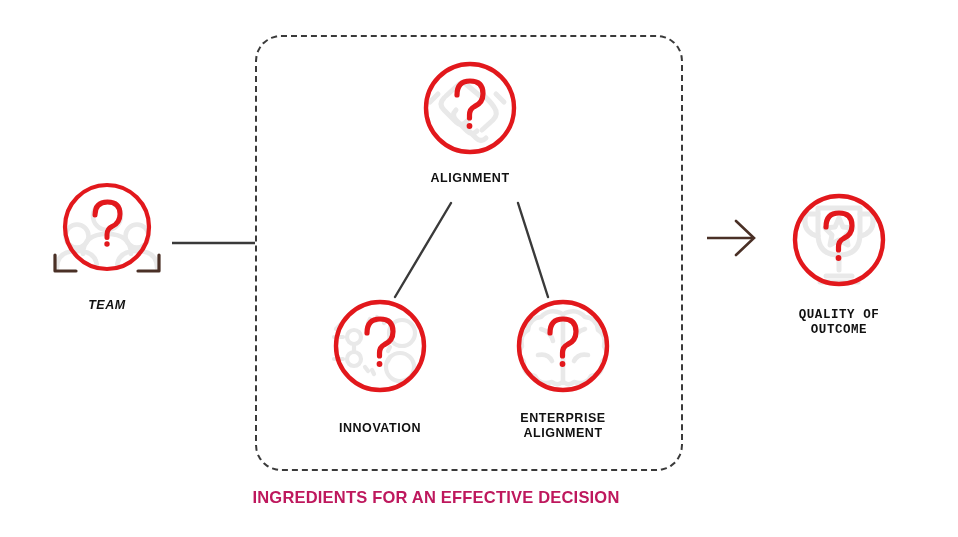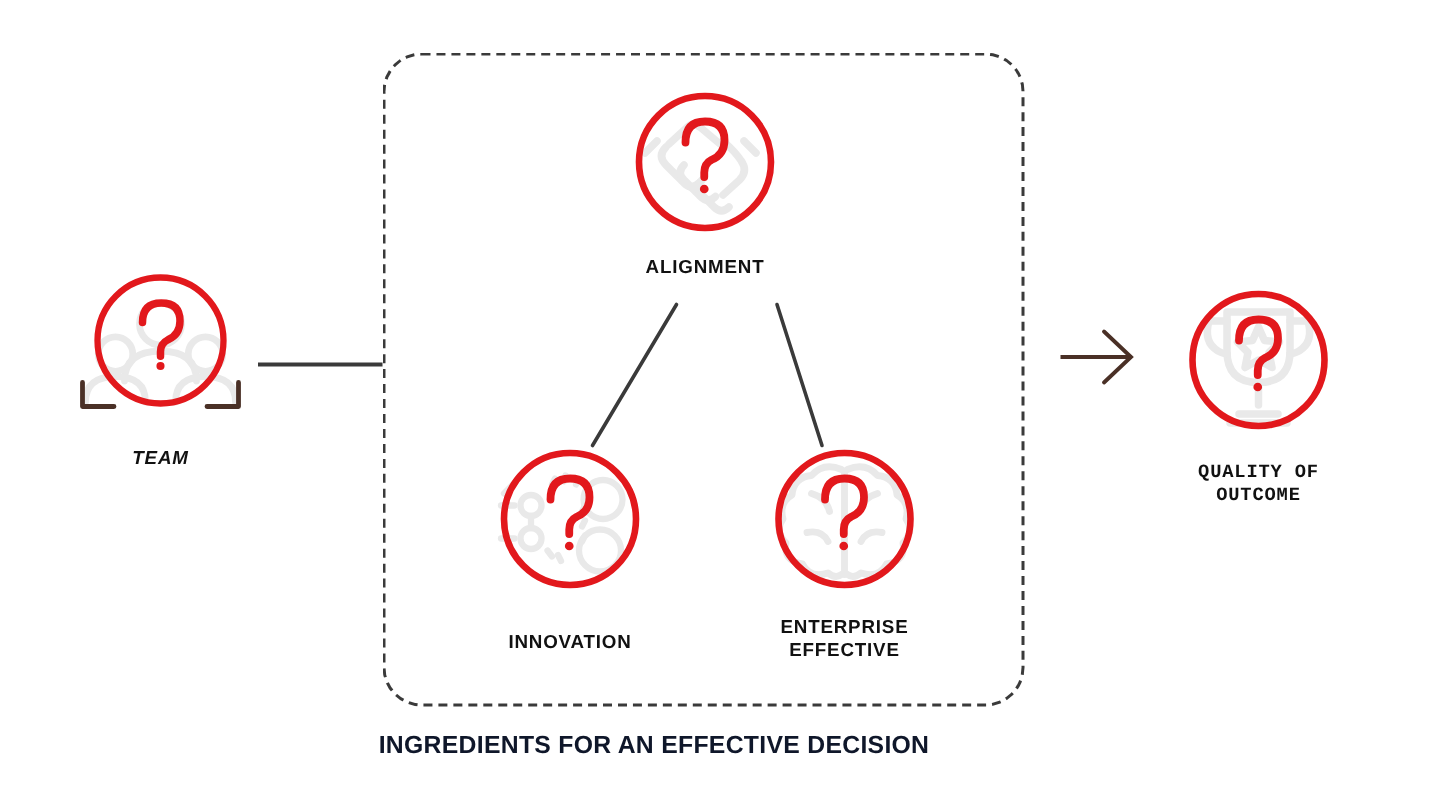--- a/index.html
+++ b/index.html
@@ -80,21 +80,21 @@
   
   .caption {
     position: absolute;
     left: 0;
     top: 488px;
     width: 872px;
     text-align: center;
     font-size: 16.5px;
     font-weight: bold;
     letter-spacing: 0.2px;
-    color: #0f172a;
+    color: #be185d;
   }
 </style>
 </head>
 <body>
 
 <div id="canvas">
 
   <div class="dashed-box"></div>
 
   <svg class="connectors" viewBox="0 0 958 537" width="958" height="537">
@@ -197,21 +197,21 @@
           <path d="M95 58 q-10 -2 -14 6"></path>
         </g>
         <circle cx="70" cy="49" r="44" fill="none" stroke="#E2181C" stroke-width="4.4"></circle>
         <g fill="none" stroke="#E2181C" stroke-width="5.2" stroke-linecap="round" stroke-linejoin="round">
           <path d="M57 36 q0 -14 13 -14 q13 0 13 12.5 q0 9.5 -8.5 13 q-5 2.5 -5 8.5 l0 3"></path>
           <circle cx="69.5" cy="67" r="2.9" fill="#E2181C" stroke="none"></circle>
         </g>
       </svg>
     </div>
     <div class="node-label">ENTERPRISE
-EFFECTIVE</div>
+ALIGNMENT</div>
   </div>
 
   <div class="node node-quality">
     <div class="badge">
       <svg width="158" height="106" viewBox="0 0 158 106">
         <g fill="none" stroke="#E9E9E9" stroke-width="5" stroke-linecap="round" stroke-linejoin="round">
           <path d="M58 18 L100 18 L100 44 q0 21 -21 21 q-21 0 -21 -21 Z"></path>
           <path d="M58 24 L46 24 q-4 14 6 20 q4 2 6 2"></path>
           <path d="M100 24 L112 24 q4 14 -6 20 q-4 2 -6 2"></path>
           <path d="M79 65 L79 80"></path>

